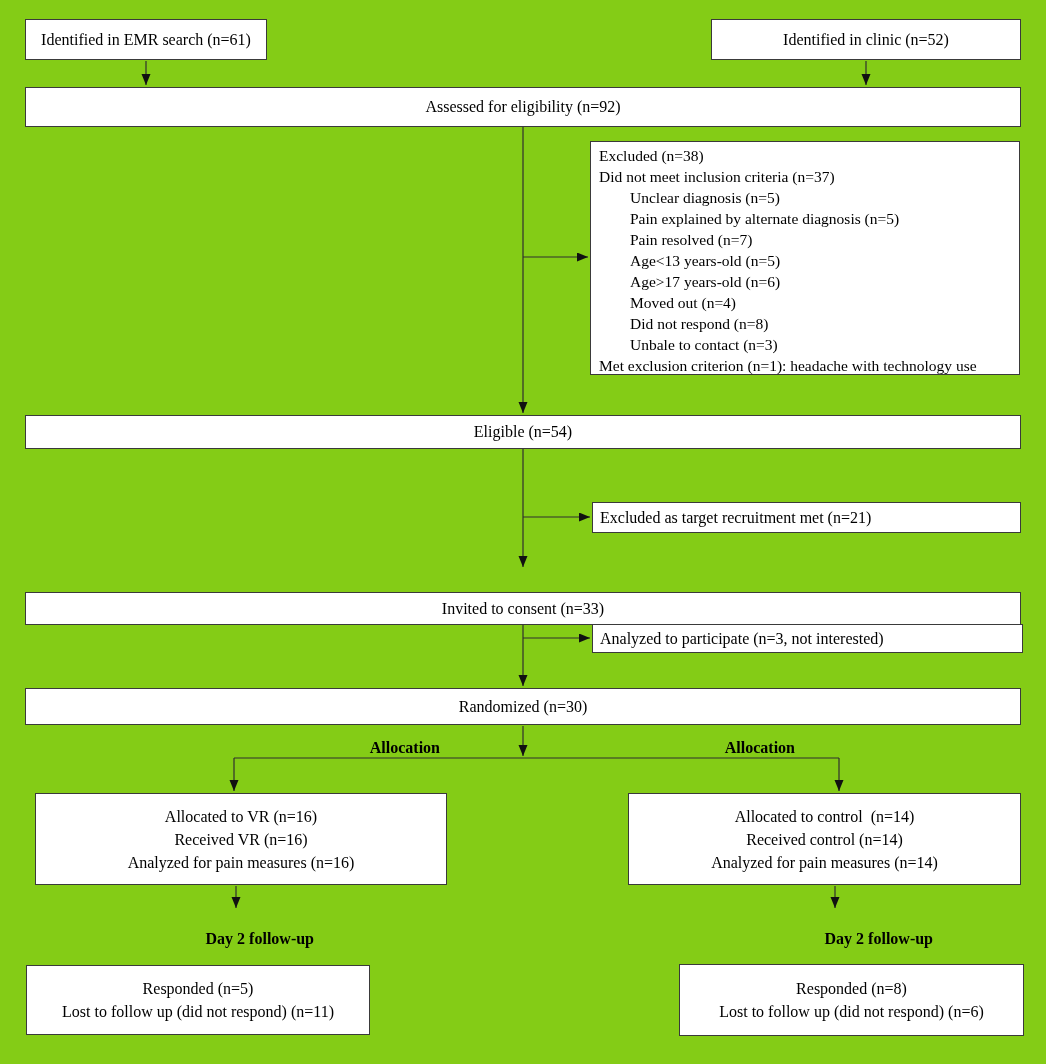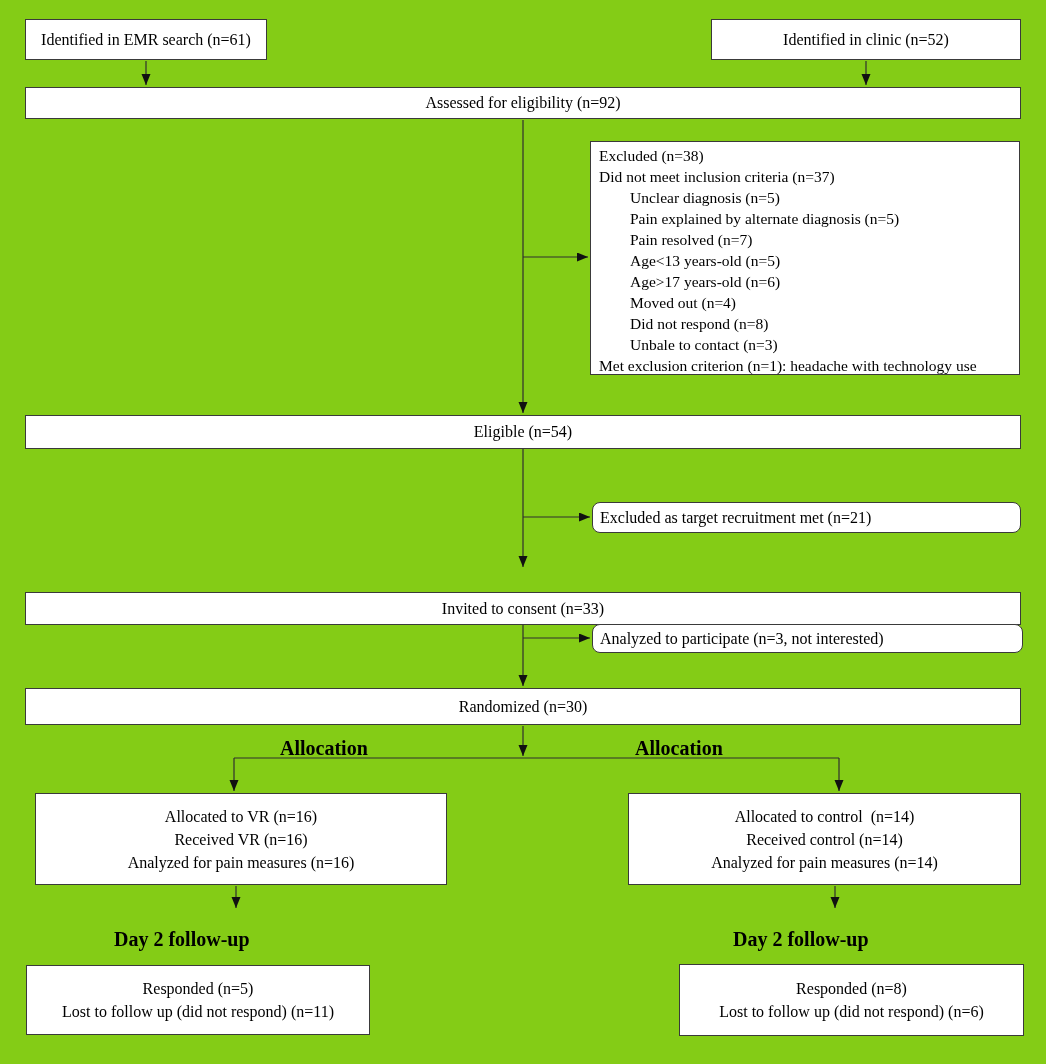--- a/index.html
+++ b/index.html
@@ -36,35 +36,34 @@
     flex-direction: column;
     align-items: center;
     justify-content: center;
     text-align: center;
   }
   .box.leftalign {
     display: flex;
     align-items: center;
     justify-content: flex-start;
     padding-left: 7px;
-    border-radius: 8px;
   }
   .line { white-space: pre; }
   .col .line { line-height: 23px; }
   .list {
     padding: 3px 4px 14px 8px;
     font-size: 15.5px;
   }
   .list .line { line-height: 21px; white-space: pre; }
   .list .indent { padding-left: 31px; }
   .lbl {
     position: absolute;
     font-weight: bold;
-    text-align: left;
-    font-size: 20px;
+    text-align: right;
+    font-size: 16px;
     line-height: 18px;
   }
 </style>
 </head>
 <body>
 
 <div class="canvas">
 
   <svg class="arrows" width="1046" height="1064" viewBox="0 0 1046 1064" xmlns="http://www.w3.org/2000/svg">
     <defs>
@@ -90,21 +89,21 @@
     </g>
   </svg>
 
   <div class="box center" style="left:25px; top:19px; width:242px; height:41px;">
     <span class="line">Identified in EMR search (n=61)</span>
   </div>
   <div class="box center" style="left:711px; top:19px; width:310px; height:41px;">
     <span class="line">Identified in clinic (n=52)</span>
   </div>
 
-  <div class="box center" style="left:25px; top:87px; width:996px; height:32px;">
+  <div class="box center" style="left:25px; top:87px; width:996px; height:40px;">
     <span class="line">Assessed for eligibility (n=92)</span>
   </div>
 
   <div class="box list" style="left:590px; top:141px; width:430px; height:234px;">
     <div class="line">Excluded (n=38)</div>
     <div class="line">Did not meet inclusion criteria (n=37)</div>
     <div class="line indent">Unclear diagnosis (n=5)</div>
     <div class="line indent">Pain explained by alternate diagnosis (n=5)</div>
     <div class="line indent">Pain resolved (n=7)</div>
     <div class="line indent">Age&lt;13 years-old (n=5)</div>

